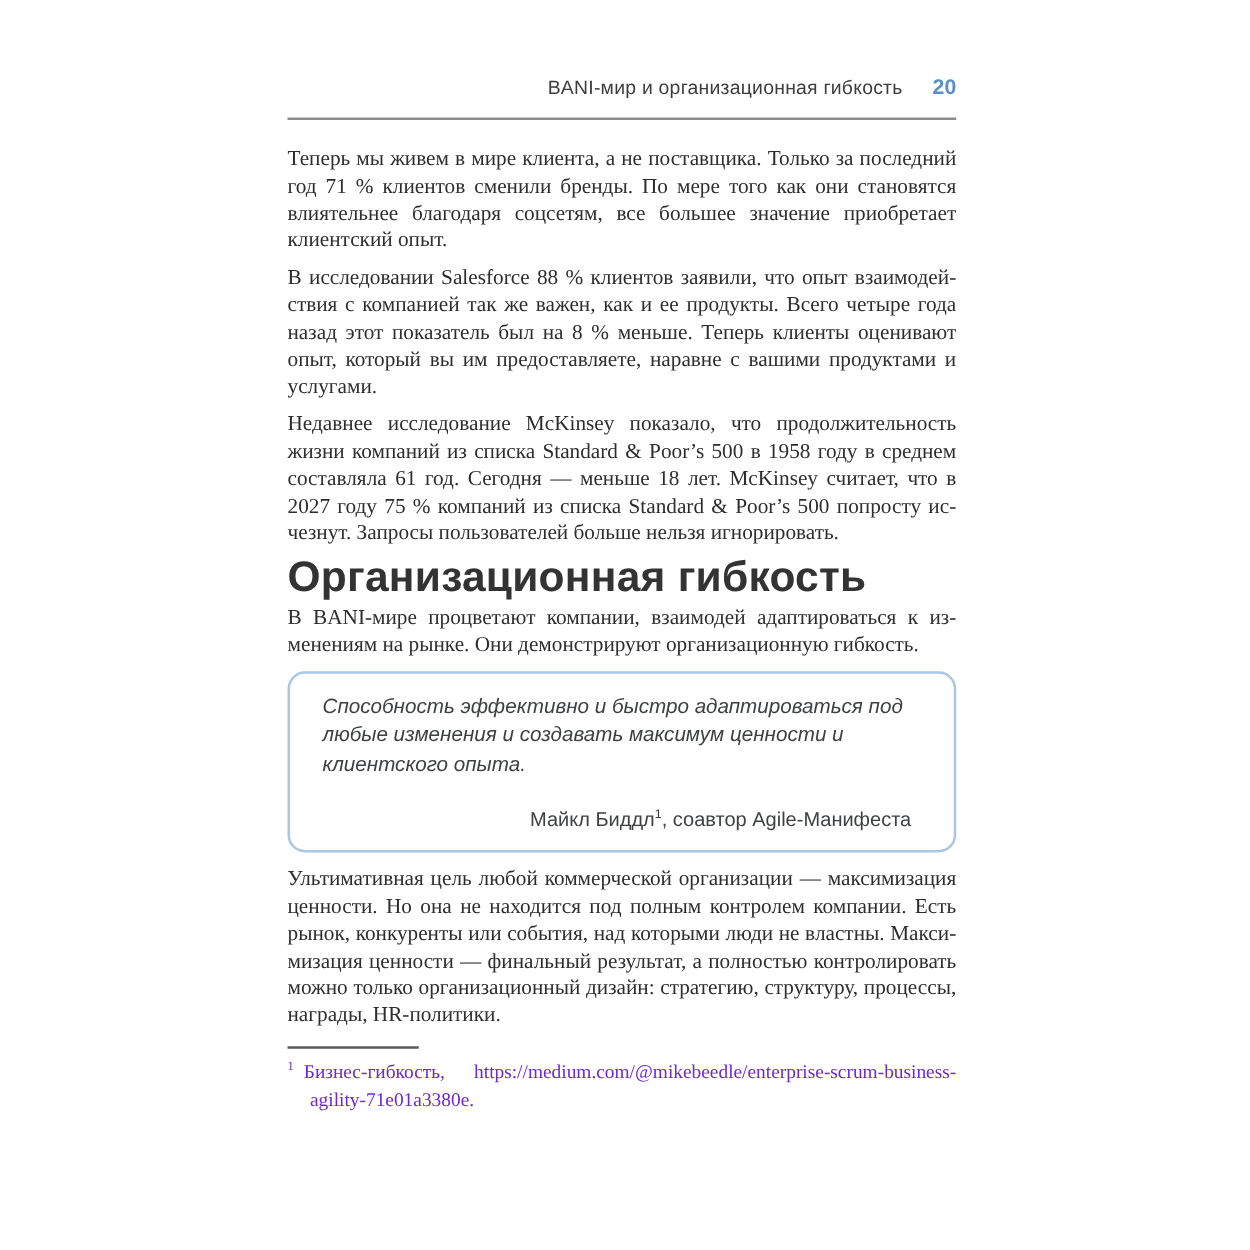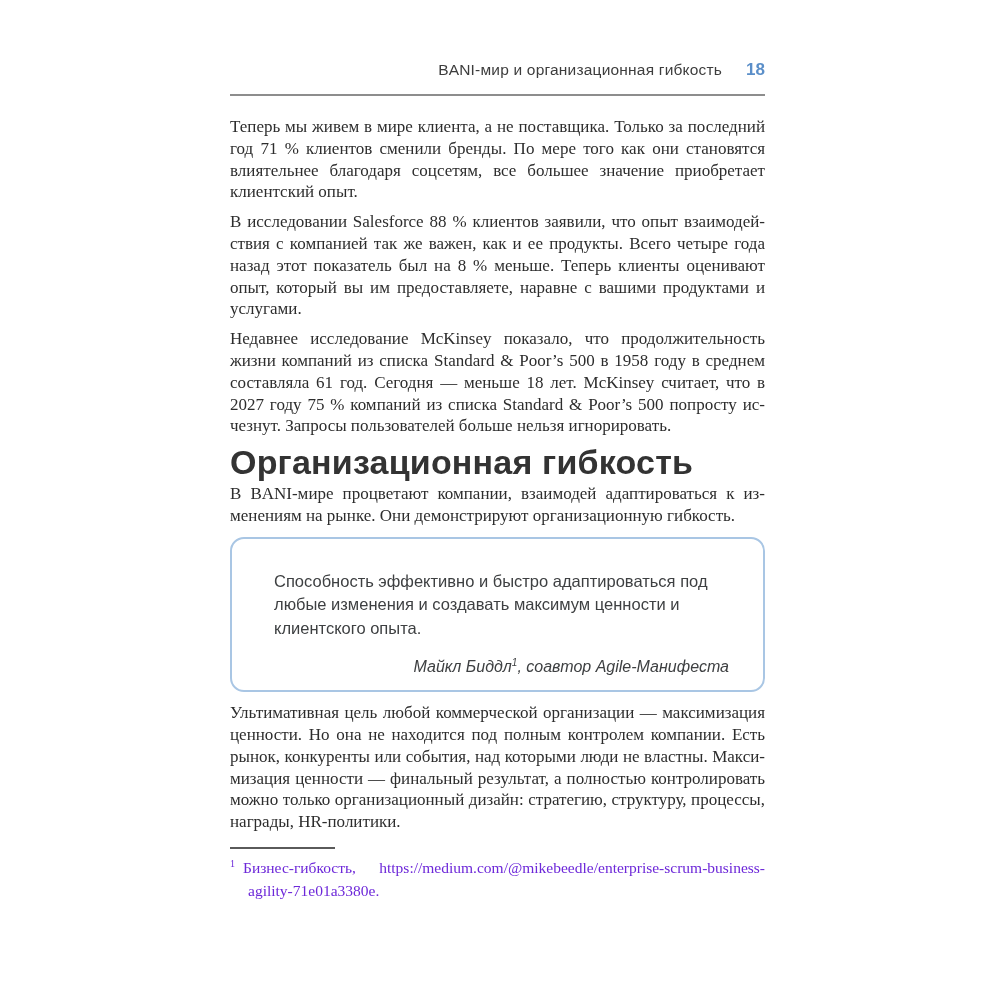--- a/index.html
+++ b/index.html
@@ -66,33 +66,33 @@
   }
   
   .quote-box {
     margin: 10px 0 10px 0;
     border: 2px solid #a9c6e4;
     border-radius: 14px;
     padding: 15px 26px 13px 26px;
     background: #ffffff;
   }
   .quote-text {
-    margin: 16px;
+    margin: 0;
     font-family: "Liberation Sans", "DejaVu Sans", sans-serif;
     font-size: 16.5px;
     line-height: 23.5px;
     color: #3e4042;
     text-align: left;
+    font-style: italic;
   }
   .quote-attribution {
-    margin: 10px 8px 0 0;
+    margin: 22px 8px 0 0;
     font-family: "Liberation Sans", "DejaVu Sans", sans-serif;
     font-size: 16px;
     line-height: 21px;
-    font-style: italic;
     color: #3e4042;
     text-align: right;
   }
   sup.fn-mark {
     font-size: 10px;
     line-height: 0;
     vertical-align: super;
   }
   
   .footnote-area { margin-top: 14px; }
@@ -115,21 +115,21 @@
 </style>
 </head>
 <body>
 
 <div class="page">
   <div class="column">
 
     <header>
       <div class="header-line">
         <span class="running-title">BANI-мир и организационная гибкость</span>
-        <span class="page-number">18</span>
+        <span class="page-number">20</span>
       </div>
       <div class="header-rule"></div>
     </header>
 
     <main>
       <p class="body-para first-para">Теперь мы живем в мире клиента, а не поставщика. Только за последний год 71&nbsp;% клиентов сменили бренды. По мере того как они становятся влиятельнее благодаря соцсетям, все большее значение приобретает клиентский опыт.</p>
       <p class="body-para">В исследовании Salesforce 88&nbsp;% клиентов заявили, что опыт взаимодей­ствия с компанией так же важен, как и ее продукты. Всего четыре года назад этот показатель был на 8&nbsp;% меньше. Теперь клиенты оценивают опыт, который вы им предоставляете, наравне с вашими продуктами и услугами.</p>
       <p class="body-para">Недавнее исследование McKinsey показало, что продолжительность жизни компаний из списка Standard &amp; Poor’s 500 в 1958 году в среднем составляла 61 год. Сегодня — меньше 18 лет. McKinsey считает, что в 2027 году 75&nbsp;% компаний из списка Standard &amp; Poor’s 500 попросту ис­чезнут. Запросы пользователей больше нельзя игнорировать.</p>
 
       <h2 class="section-heading">Организационная гибкость</h2>

